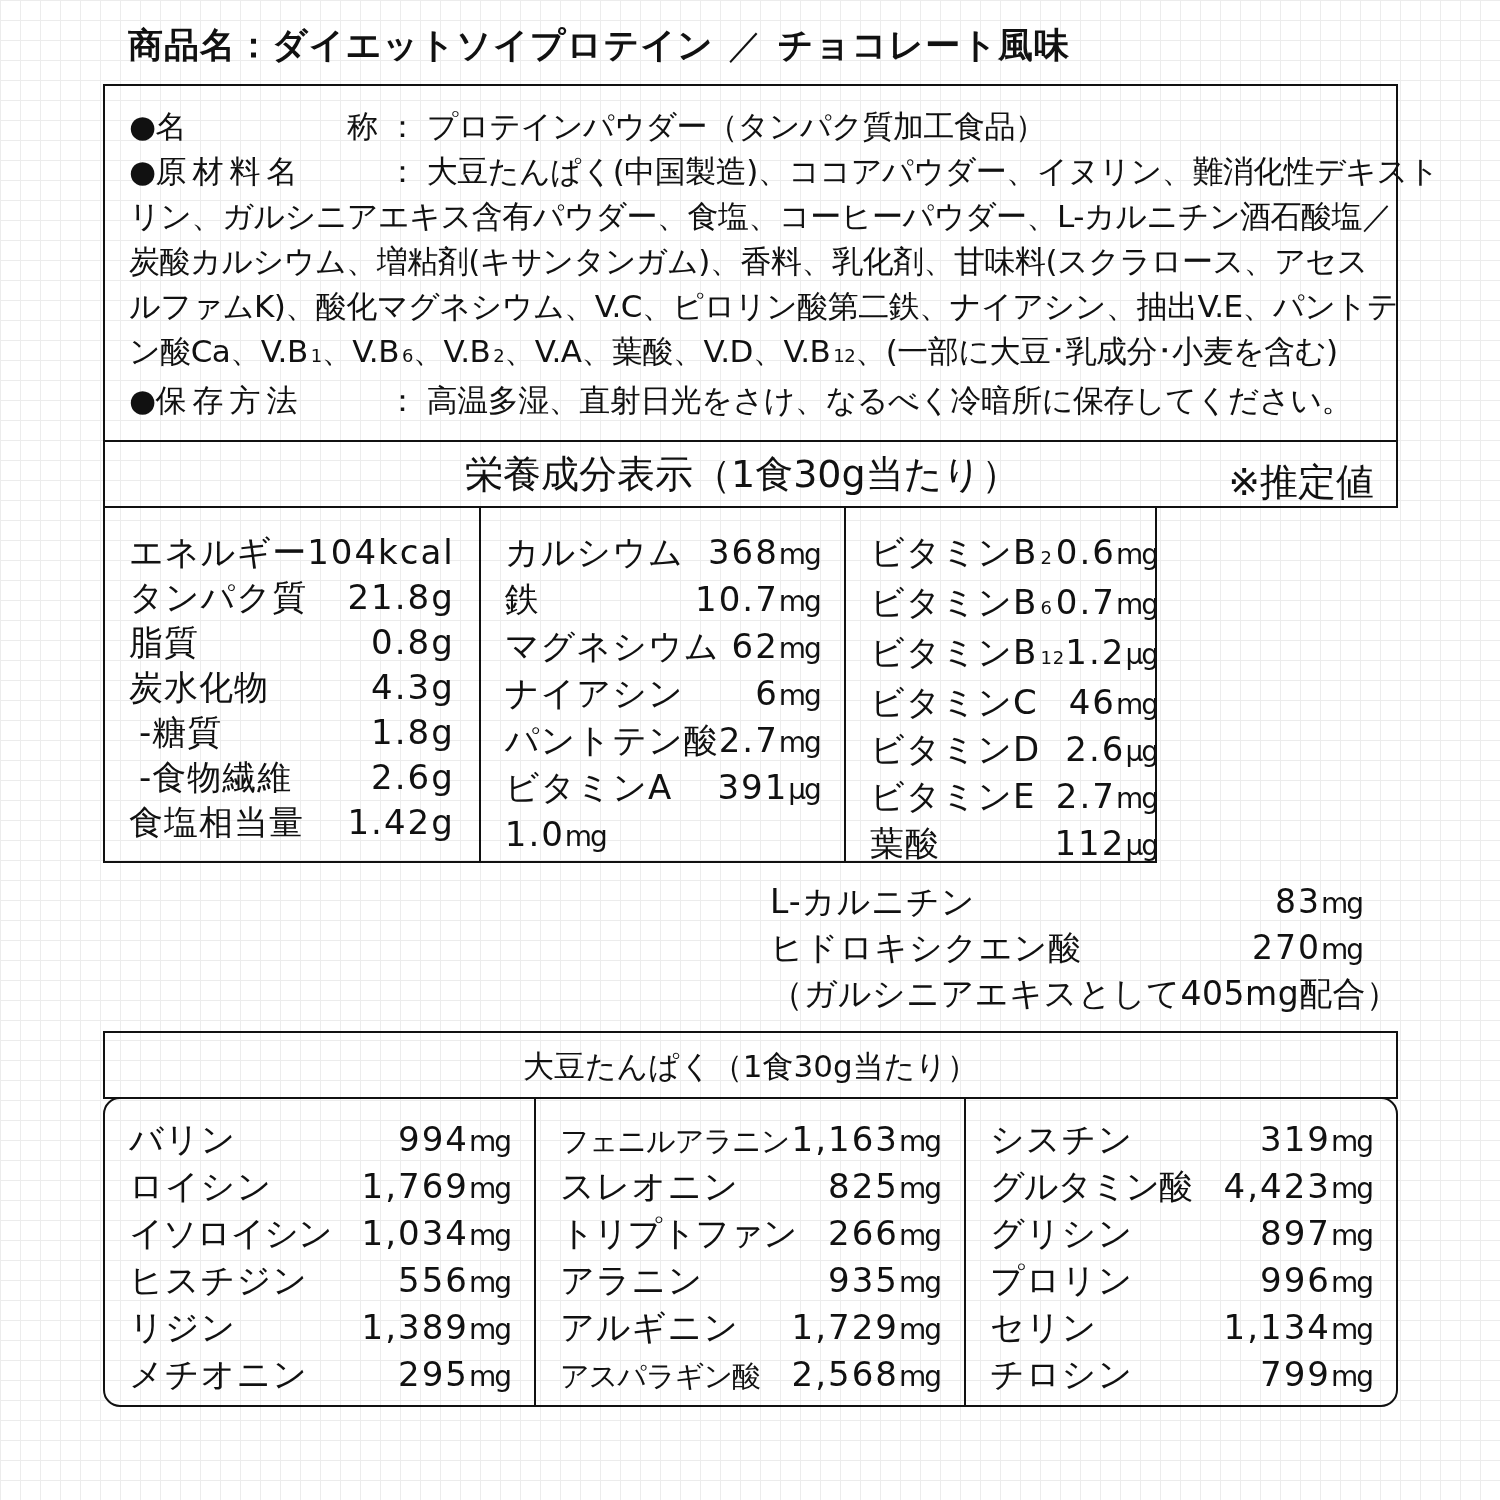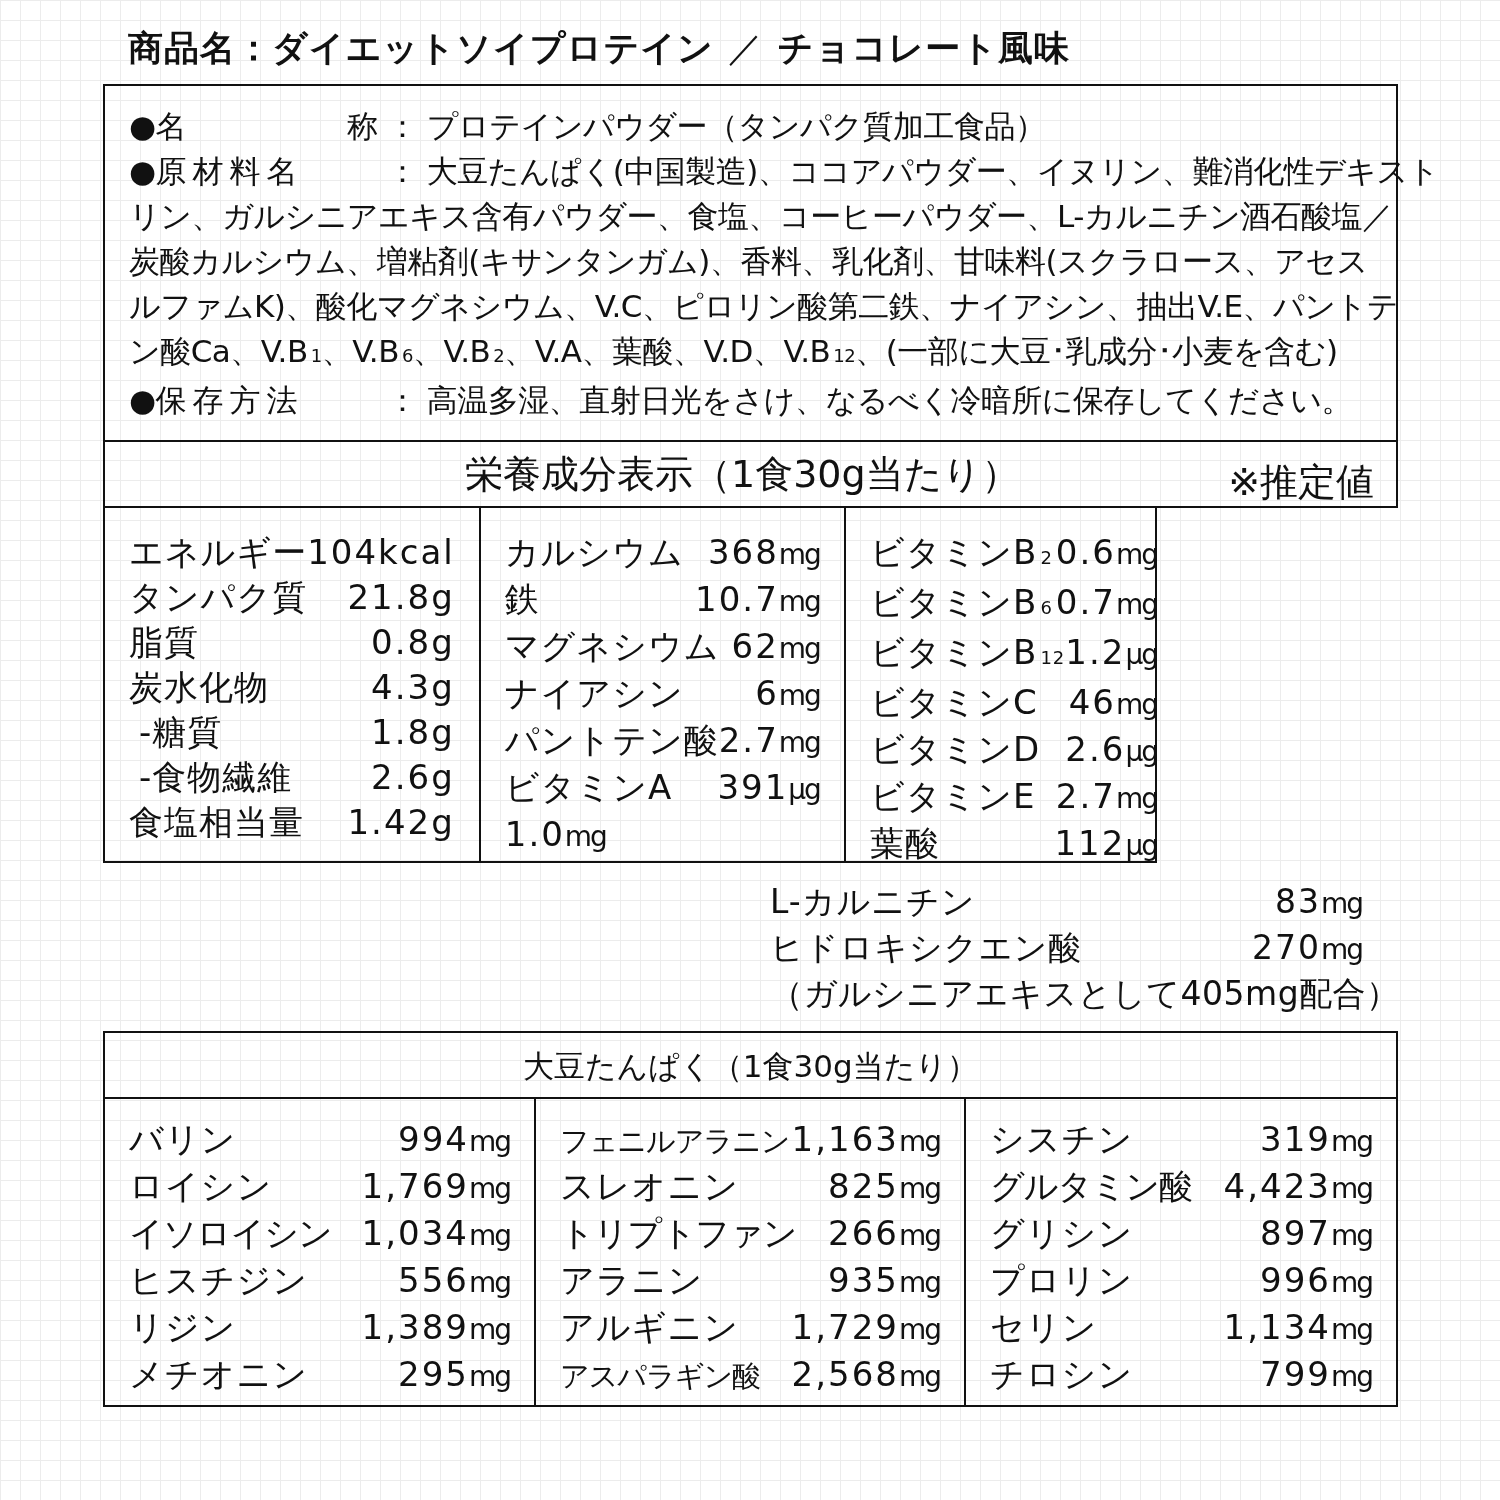--- a/index.html
+++ b/index.html
@@ -10,20 +10,21 @@
       linear-gradient(to right, #ececec 1px, transparent 1px),
       linear-gradient(to bottom, #ececec 1px, transparent 1px);
     background-size: 20px 20px;
     font-family: "DejaVu Sans", "Liberation Sans", sans-serif;
     color: #111;
   }
   .title {
     position: absolute; left: 128px; top: 20px; height: 56px;
     font-size: 35px; font-weight: bold; line-height: 56px; letter-spacing: 1px;
     white-space: nowrap;
+    font-family: Liberation Mono, monospace;
   }
   .title .sep { margin: 0 14px; font-weight: normal; }
   .box {
     position: absolute; border: 2px solid #111; box-sizing: border-box; background: transparent;
   }
   .info { left: 103px; top: 84px; width: 1295px; height: 358px; padding: 18px 20px 0 24px; }
   .info .line { font-size: 31px; line-height: 45px; white-space: nowrap; letter-spacing: -0.5px; }
   .info .label { display: inline-block; }
   .info .label-name { width: 222px; display: inline-flex; justify-content: space-between; }
   .nutri-head {
@@ -54,21 +55,21 @@
   .extra {
     position: absolute; left: 770px; top: 880px; width: 600px;
     font-size: 33px; line-height: 44px;
   }
   .extra .row { font-size: 33px; line-height: 44px; padding-right: 8px; }
   .extra .note { font-size: 33px; white-space: nowrap; letter-spacing: 0.5px; }
   .amino-head {
     left: 103px; top: 1031px; width: 1295px; height: 68px;
     font-size: 31px; line-height: 66px; text-align: center;
   }
-  .amino-body { left: 103px; top: 1097px; width: 1295px; height: 310px; }
+  .amino-body { left: 103px; top: 1097px; width: 1295px; height: 310px; border-radius: 17px; }
   .amino-body .col { width: 431px; padding-top: 18px; }
   .amino-body .col:first-child { width: 432px; }
 </style>
 </head>
 <body>
 
 <div class="title">
   <span>商品名：</span><span>ダイエットソイプロテイン</span><span class="sep">／</span><span>チョコレート風味</span>
 </div>
 

